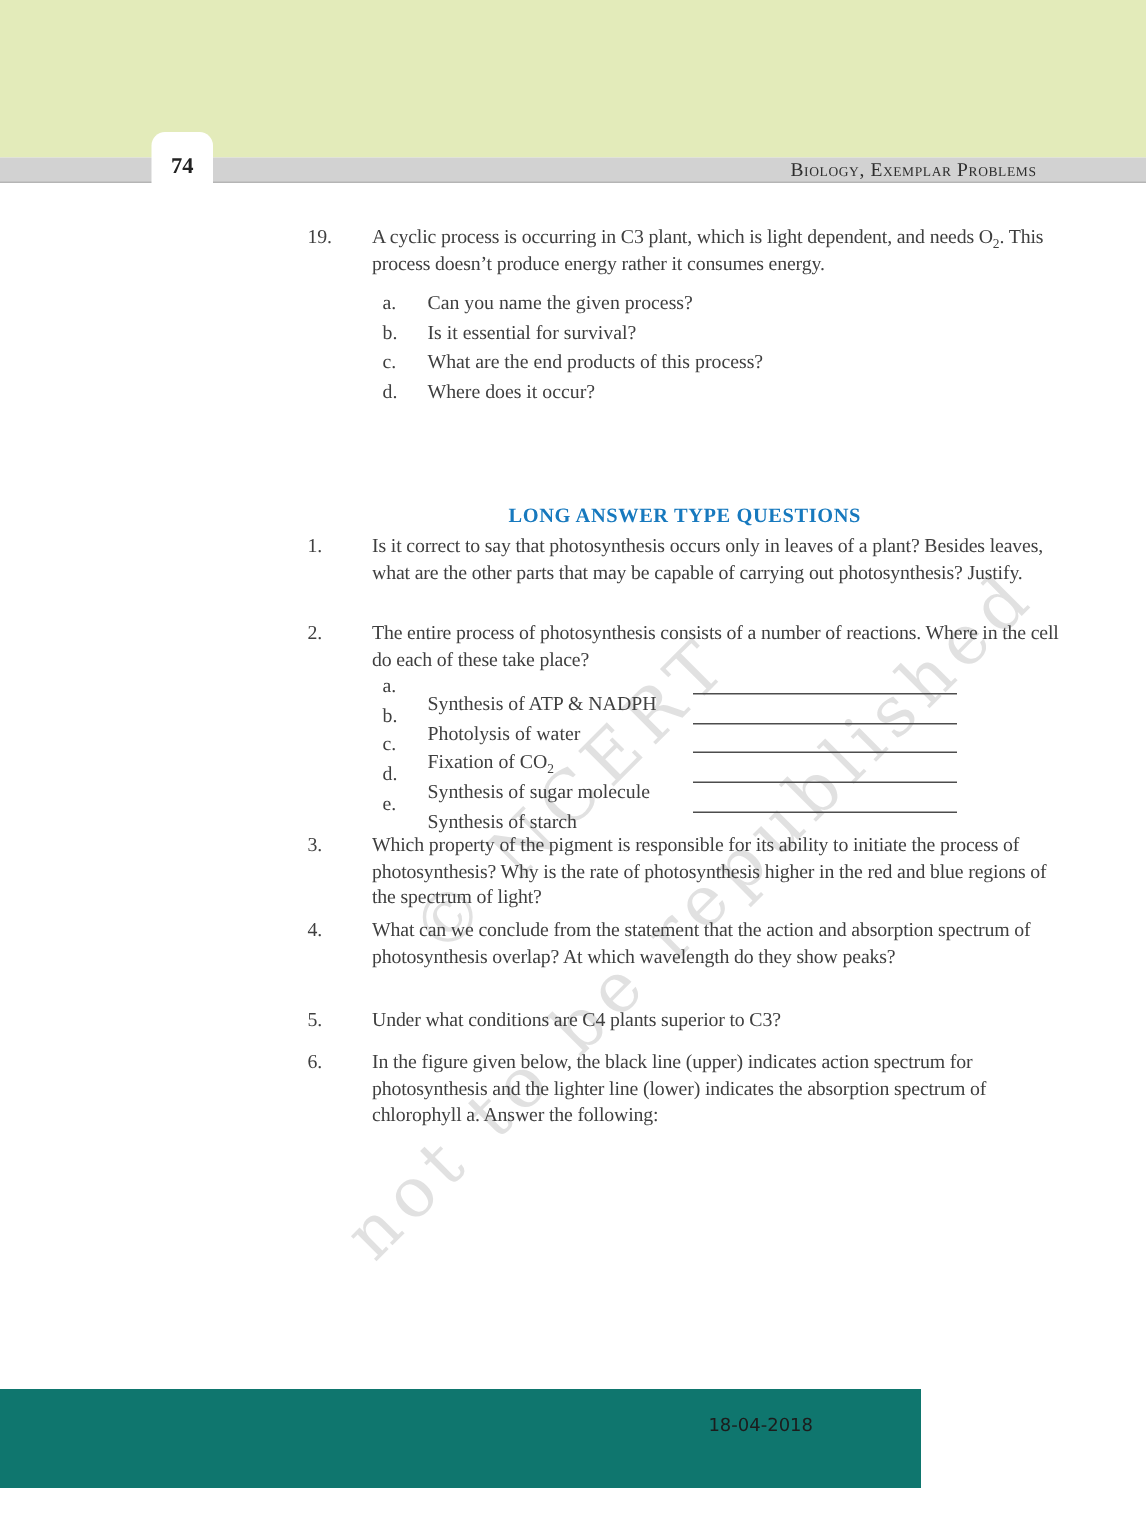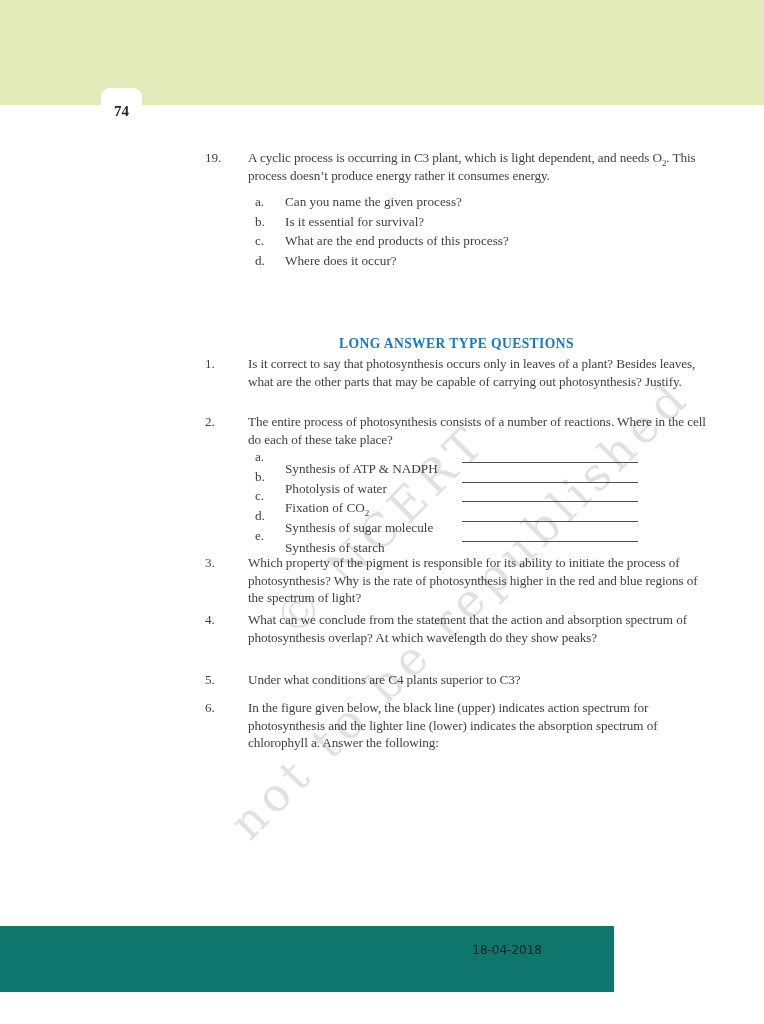--- a/index.html
+++ b/index.html
@@ -74,20 +74,23 @@
     font-family:"DejaVu Sans","Liberation Sans",sans-serif;font-size:12px;color:#1c1c1c;
   }
 </style>
 </head>
 <body>
 
 <div class="canvas">
 
   <div class="top-band"></div>
 
+  <div class="header-bar">
+    <span class="header-title">Biology, Exemplar Problems</span>
+  </div>
 
   <div class="page-number-box">
     <span>74</span>
   </div>
 
   <div class="watermark">
     <div class="wm-line">© NCERT</div>
     <div class="wm-line">not to be republished</div>
   </div>
 

